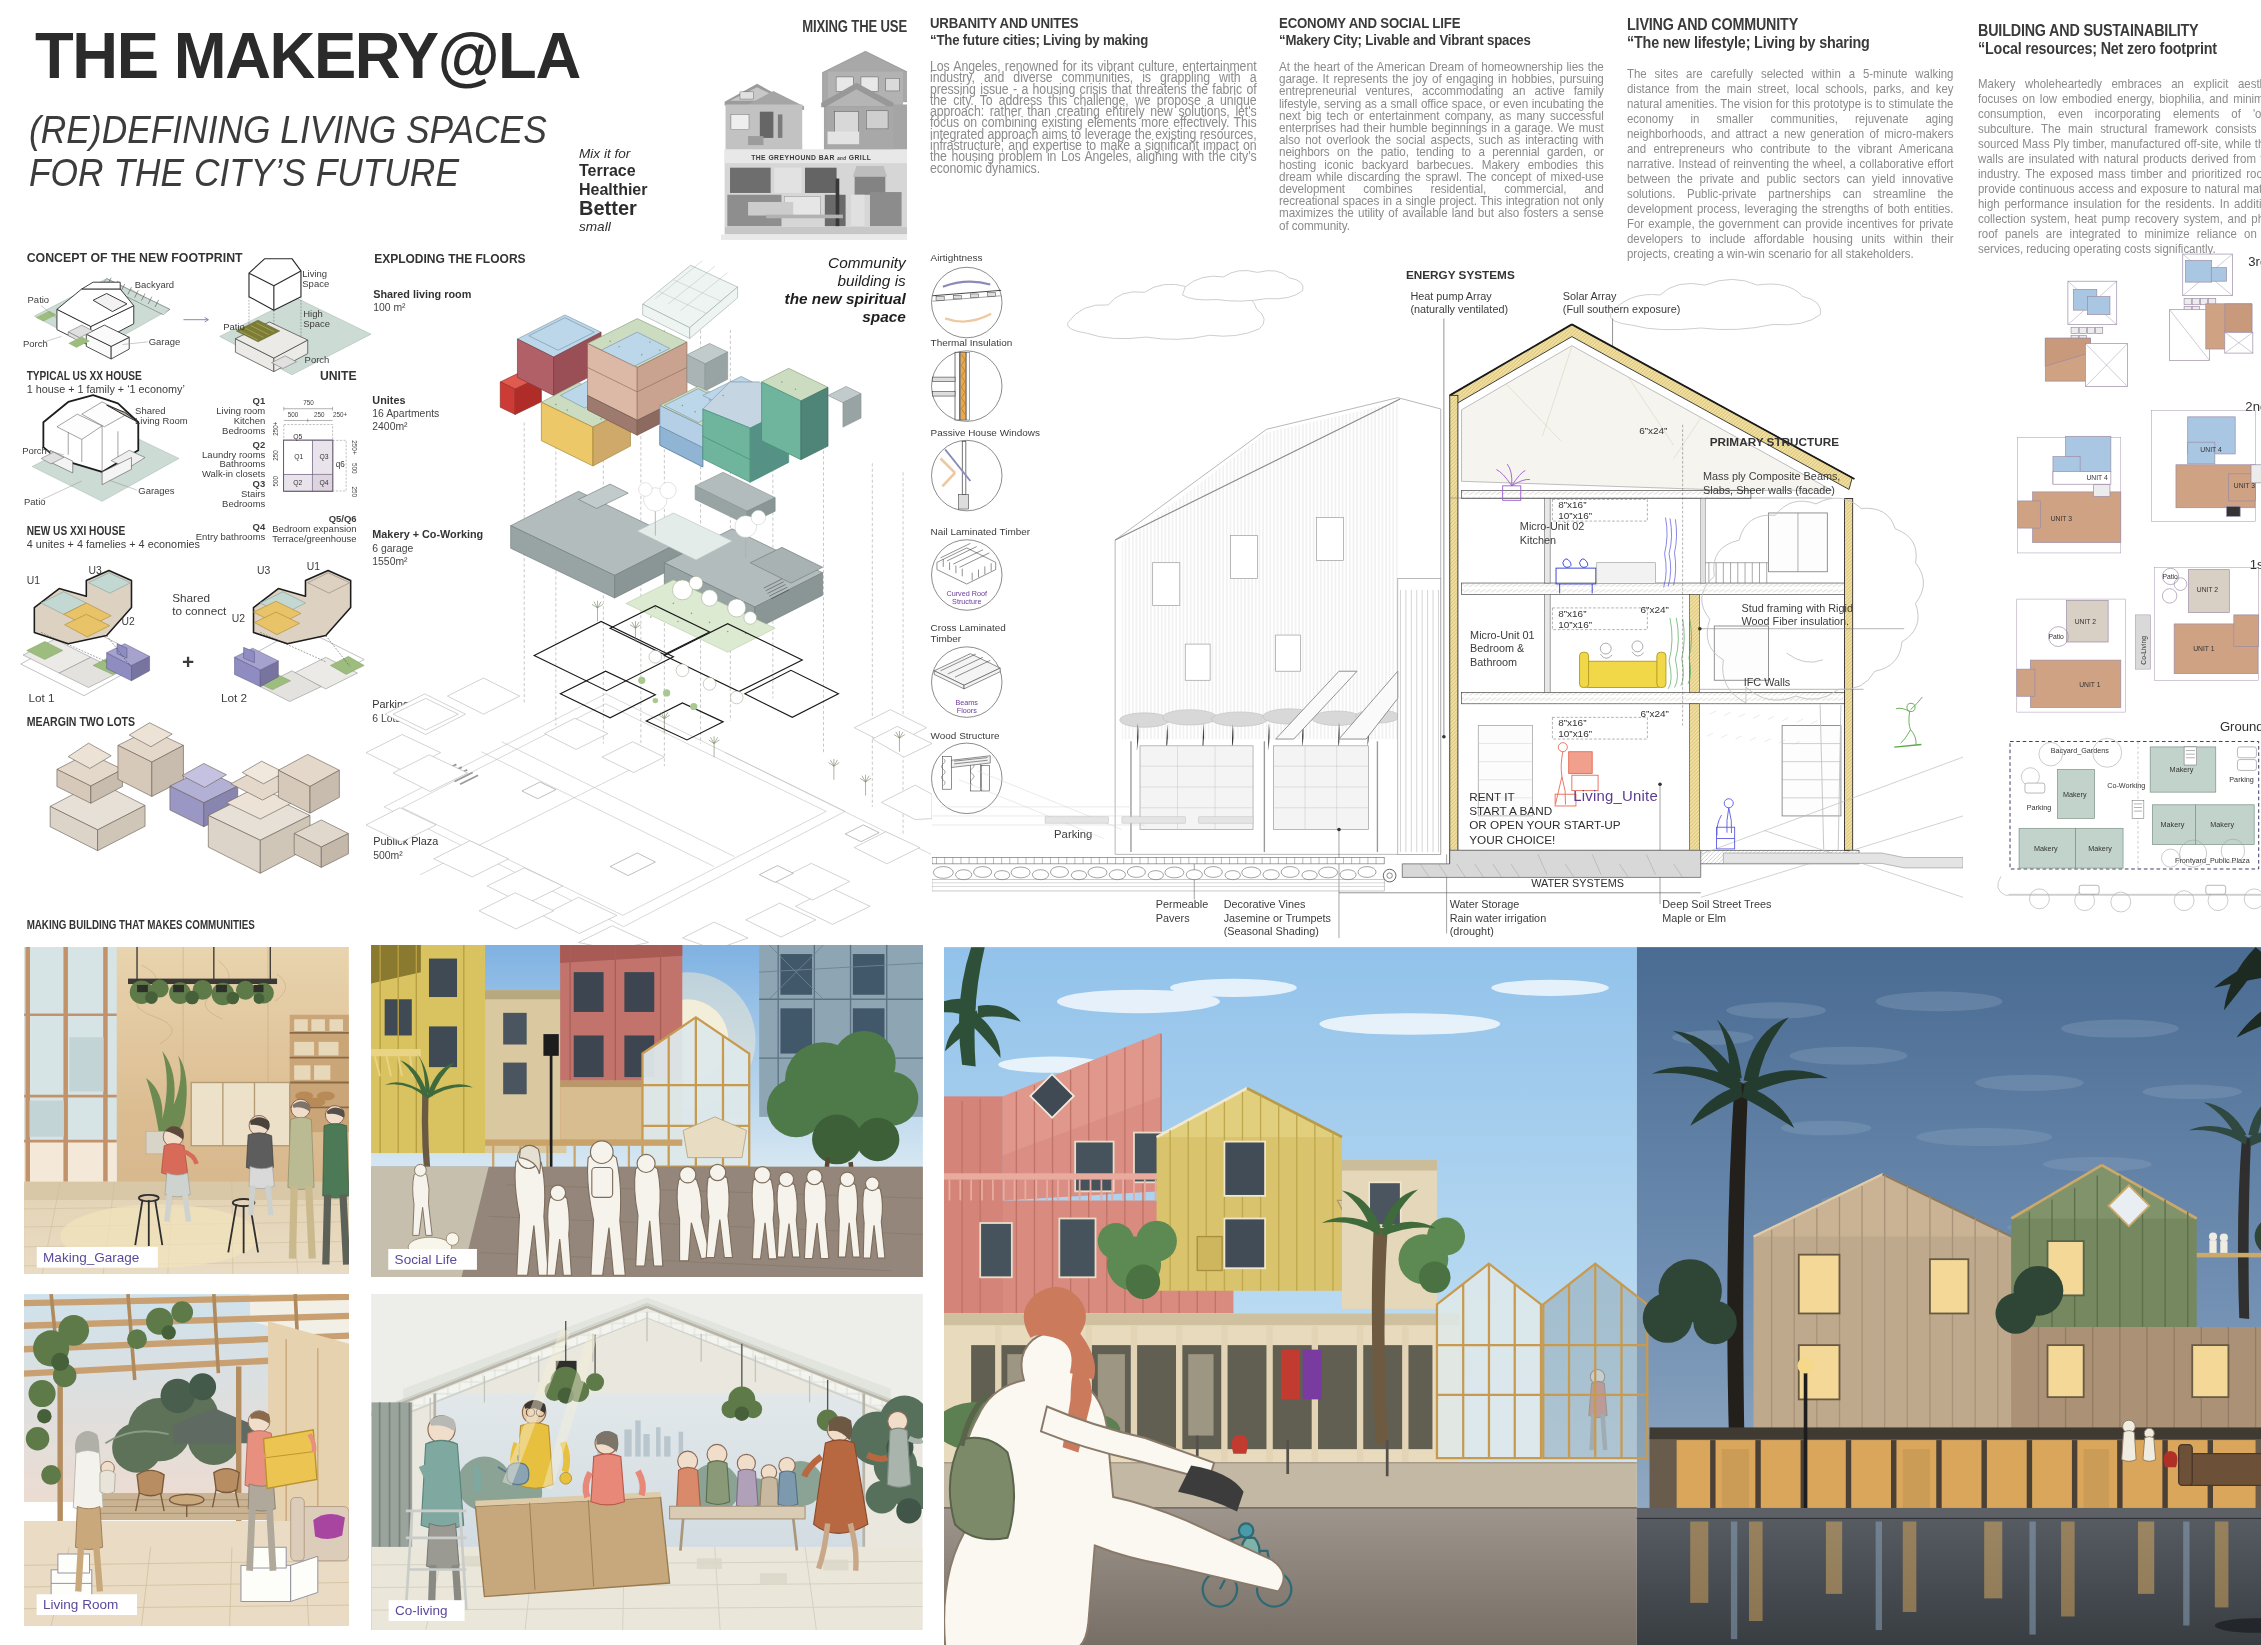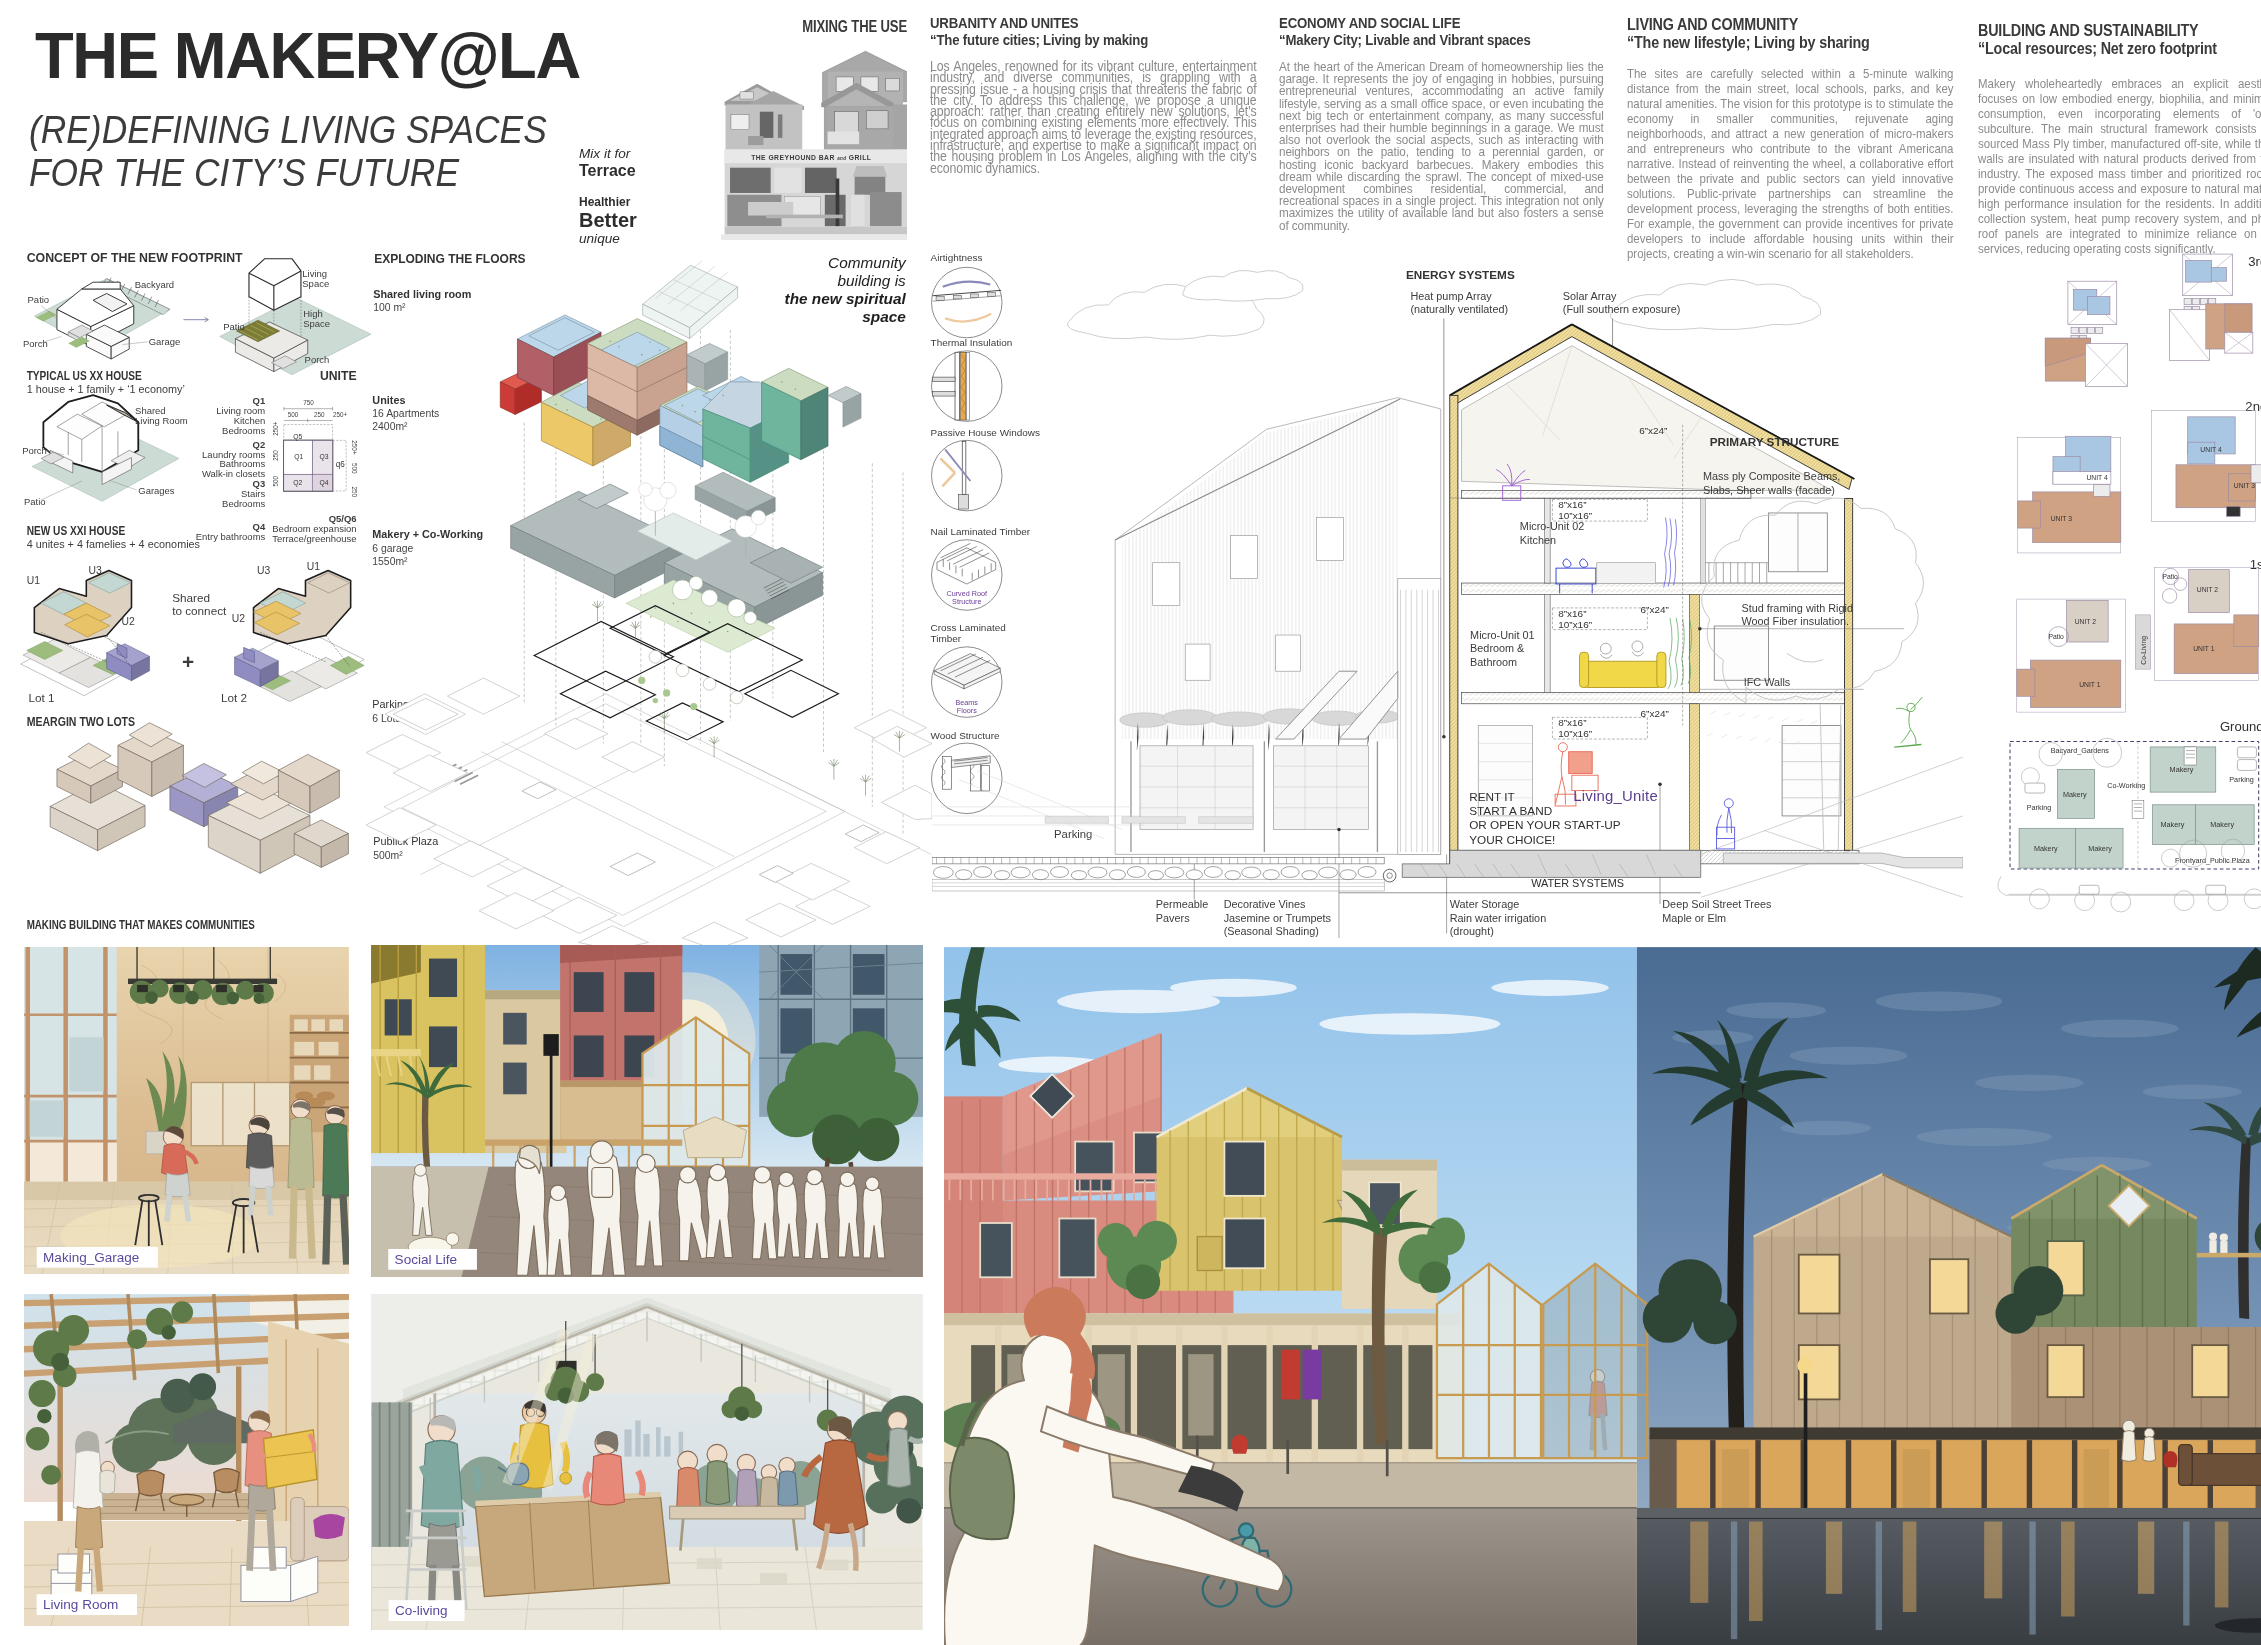--- a/index.html
+++ b/index.html
@@ -19,23 +19,23 @@
 
 <div class="abs" style="left:35px;top:18.5px;font-weight:bold;font-size:64px;letter-spacing:-1.4px;color:#2b2b2b;transform:scaleX(0.99);transform-origin:0 0;white-space:nowrap;">THE MAKERY@LA</div>
 
 <div class="abs i" style="left:29px;top:109px;font-size:38px;line-height:43px;color:#3c3c3c;transform:scaleX(0.93);transform-origin:0 0;white-space:nowrap;">(RE)DEFINING LIVING SPACES<br>FOR THE CITY’S FUTURE</div>
 
 <div class="abs b" style="left:726px;top:17px;width:181px;text-align:right;font-size:17px;letter-spacing:-0.2px;color:#3a3a3a;transform:scaleX(0.77);transform-origin:100% 0;">MIXING THE USE</div>
 
 <div class="abs" style="left:579px;top:145px;width:118px;">
 <div class="i" style="font-size:13.6px;line-height:17px;">Mix it for</div>
 <div class="b" style="font-size:16px;line-height:18.5px;">Terrace</div>
-<div class="b" style="font-size:12px;line-height:18.5px;margin-top:12px;">Healthier</div>
+<div class="b" style="font-size:16px;line-height:18.5px;">Healthier</div>
 <div class="b" style="font-size:20px;line-height:18.5px;">Better</div>
-<div class="i" style="font-size:13.6px;line-height:18px;">unique</div>
+<div class="i" style="font-size:13.6px;line-height:18px;">small</div>
 </div>
 
 <svg class="abs" style="left:721px;top:43px;" width="186" height="197" viewBox="0 0 412 436">
 
   <g>
     <polygon points="225,65 320,18 415,65 415,130 225,130" fill="#a8a8a8" stroke="#6a6a6a"></polygon>
     <rect x="237" y="63" width="166" height="75" fill="#b2b2b2"></rect>
     <rect x="255" y="75" width="38" height="32" fill="#e8e8e8" stroke="#555"></rect>
     <rect x="310" y="75" width="38" height="32" fill="#e8e8e8" stroke="#555"></rect>
     <rect x="365" y="78" width="30" height="28" fill="#dadada" stroke="#555"></rect>

